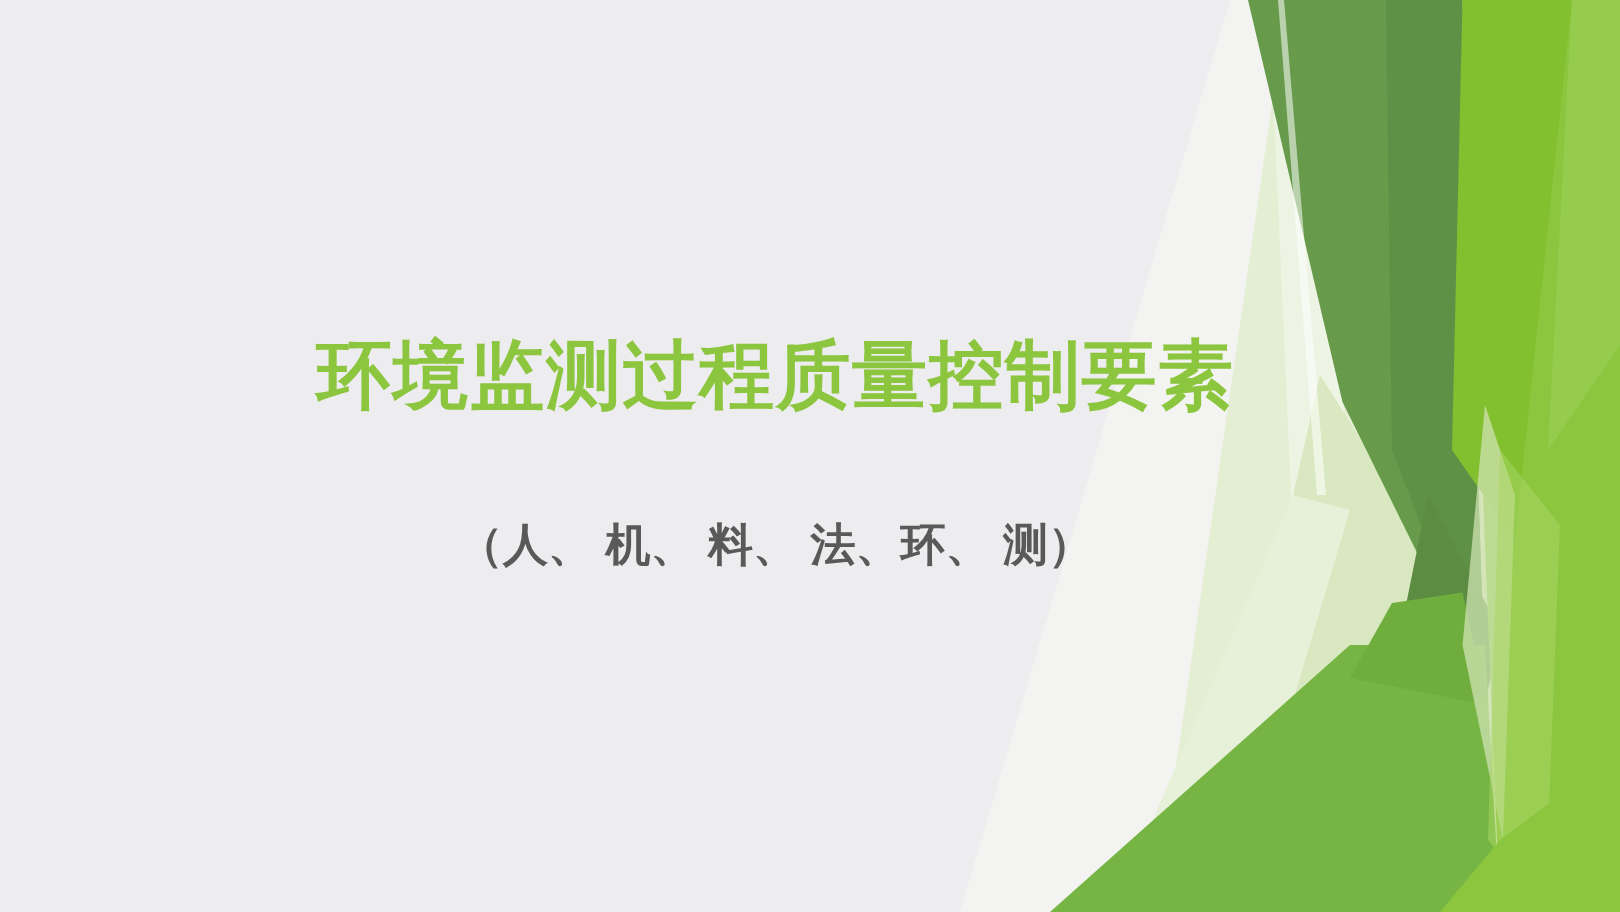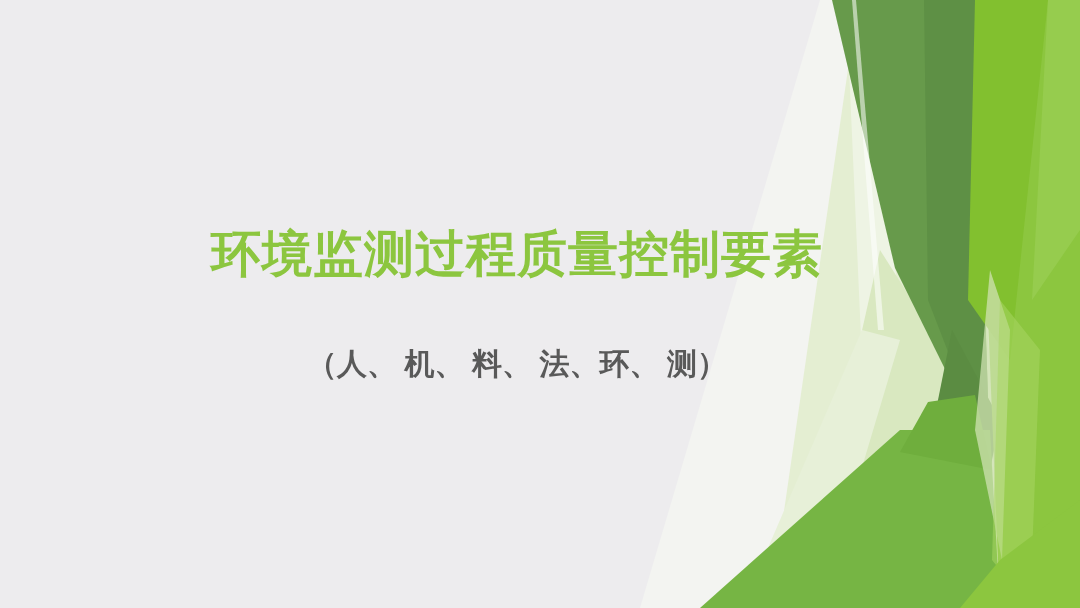--- a/index.html
+++ b/index.html
@@ -35,35 +35,35 @@
     width: 1040px;
     height: 608px;
     display: flex;
     flex-direction: column;
     align-items: center;
     justify-content: center;
     z-index: 5;
   }
 
   #slide-title {
-    font-family: Liberation Sans, sans-serif;
+    font-family: Liberation Mono, monospace;
     font-size: 50px;
     font-weight: bold;
     letter-spacing: 1px;
     color: #8cc63f;
     line-height: 1.1;
     margin: 0 0 64px 0;
     padding: 0;
     white-space: nowrap;
     text-align: center;
     transform: translateX(-3px);
   }
 
   #slide-subtitle {
-    font-family: Liberation Serif, serif;
+    font-family: Liberation Sans, sans-serif;
     font-size: 30px;
     font-weight: bold;
     color: #595959;
     line-height: 1.2;
     margin: 0;
     padding: 0;
     white-space: nowrap;
     text-align: center;
     transform: translateX(-3px);
   }

